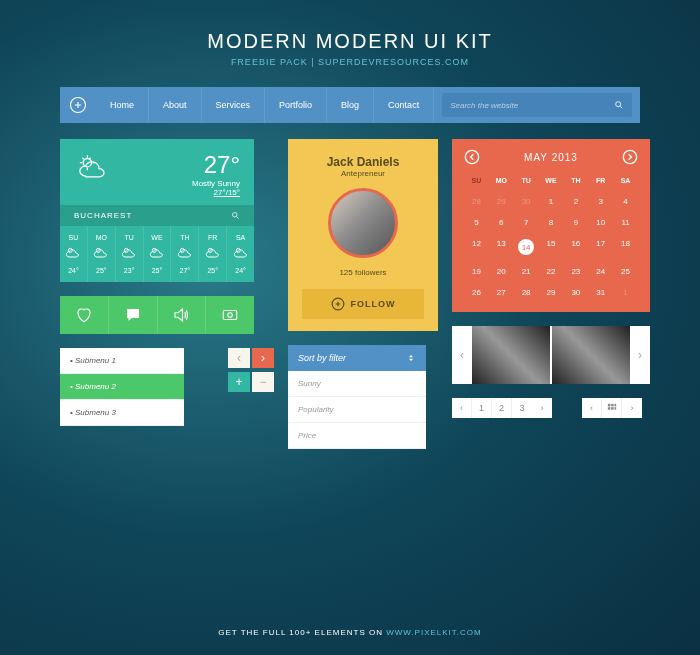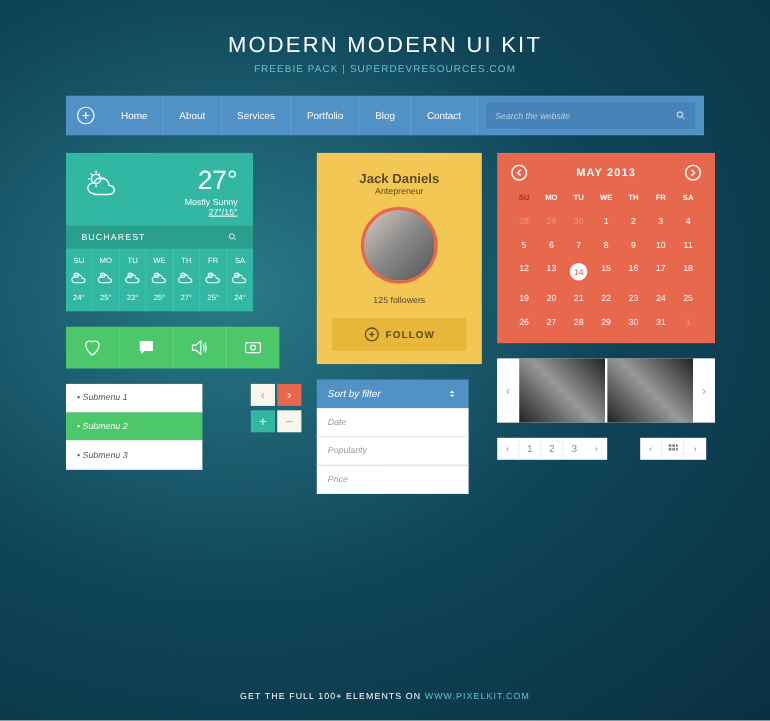--- a/index.html
+++ b/index.html
@@ -13,21 +13,21 @@
 .nav-plus svg { width: 18px; height: 18px; }
 .nav-items { display: flex; flex: 1; }
 .nav-item { padding: 0 14px; font-size: 9px; color: #fff; line-height: 36px; border-right: 1px solid rgba(255,255,255,0.1); }
 .nav-search { flex: 1; background: #4683b8; margin: 6px 8px; border-radius: 2px; display: flex; align-items: center; padding: 0 8px; height: 24px; }
 .nav-search input { flex: 1; background: none; border: none; font-size: 8px; color: #fff; outline: none; font-style: italic; }
 .nav-search input::placeholder { color: rgba(255,255,255,0.6); }
 .nav-search svg { width: 10px; height: 10px; fill: #fff; }
 .row { display: flex; gap: 14px; }
 .col { display: flex; flex-direction: column; gap: 14px; }
 
-.weather { background: #32b8a2; width: 170px; padding: 12px 14px 0; color: #fff; }
+.weather { background: #32b8a2; width: 194px; padding: 12px 14px 0; color: #fff; }
 .weather-top { display: flex; align-items: flex-start; justify-content: space-between; margin-bottom: 8px; }
 .weather-icon svg { width: 40px; height: 40px; stroke: #fff; fill: none; stroke-width: 1.5; }
 .weather-temp { font-size: 24px; font-weight: 300; text-align: right; }
 .weather-cond { font-size: 8px; text-align: right; }
 .weather-range { font-size: 8px; text-align: right; text-decoration: underline; }
 .weather-city { display: flex; background: #2aa08c; margin: 0 -14px; padding: 6px 14px; font-size: 8px; letter-spacing: 1px; }
 .weather-city span:first-child { flex: 1; }
 .weather-city svg { width: 9px; height: 9px; fill: #fff; }
 .forecast { display: flex; margin: 0 -14px; }
 .fday { flex: 1; text-align: center; padding: 8px 0; border-right: 1px solid rgba(255,255,255,0.1); }
@@ -63,21 +63,21 @@
 .follow-btn svg { width: 14px; height: 14px; stroke: #584c20; fill: none; stroke-width: 2; }
 
 .sort-panel { width: 138px; }
 .sort-head { background: #5191c6; color: #fff; font-size: 9px; padding: 8px 10px; display: flex; justify-content: space-between; align-items: center; font-style: italic; }
 .sort-head svg { width: 10px; height: 10px; fill: #fff; }
 .sort-item { background: #fff; color: #999; font-size: 8px; padding: 8px 10px; border-bottom: 1px solid #eee; font-style: italic; }
 
 .calendar { background: #e7684d; width: 198px; padding: 10px 12px; color: #fff; }
 .cal-head { display: flex; align-items: center; justify-content: space-between; margin-bottom: 8px; }
 .cal-head svg { width: 16px; height: 16px; stroke: #fff; fill: none; stroke-width: 2; }
-.cal-title { font-size: 10px; font-weight: bold; letter-spacing: 1px; }
+.cal-title { font-size: 10px; font-weight: normal; letter-spacing: 1px; }
 .cal-grid { display: grid; grid-template-columns: repeat(7, 1fr); gap: 2px 0; text-align: center; }
 .cal-dh { font-size: 7px; font-weight: bold; padding: 4px 0 6px; }
 .cal-dh:first-child, .cal-dh:last-child { color: #94362a; }
 .cal-d { font-size: 8px; padding: 5px 0; }
 .cal-d.muted { color: rgba(255,255,255,0.3); }
 .cal-d.today span { background: #fff; color: #e7684d; border-radius: 50%; width: 16px; height: 16px; display: inline-flex; align-items: center; justify-content: center; }
 
 .carousel { width: 198px; display: flex; align-items: center; background: #fff; height: 58px; }
 .car-btn { width: 20px; display: flex; align-items: center; justify-content: center; color: #aaa; font-size: 12px; height: 100%; background: #fff; }
 .car-img { flex: 1; height: 100%; background: linear-gradient(45deg,#222,#999,#222); }
@@ -241,21 +241,21 @@
       </div>
 
       <div class="sort-panel">
         <div class="sort-head">
           <span>Sort by filter</span>
           <svg viewBox="0 0 24 24">
               <path d="M7 10l5-5 5 5M7 14l5 5 5-5"></path>
             </svg>
         </div>
         <div id="sort-items">
-            <div class="sort-item">Date</div>
+            <div class="sort-item">Sunny</div>
             <div class="sort-item">Popularity</div>
             <div class="sort-item">Price</div>
           </div>
       </div>
     </div>
 
     <div class="col">
       <div class="calendar">
         <div class="cal-head">
           <svg viewBox="0 0 24 24">

